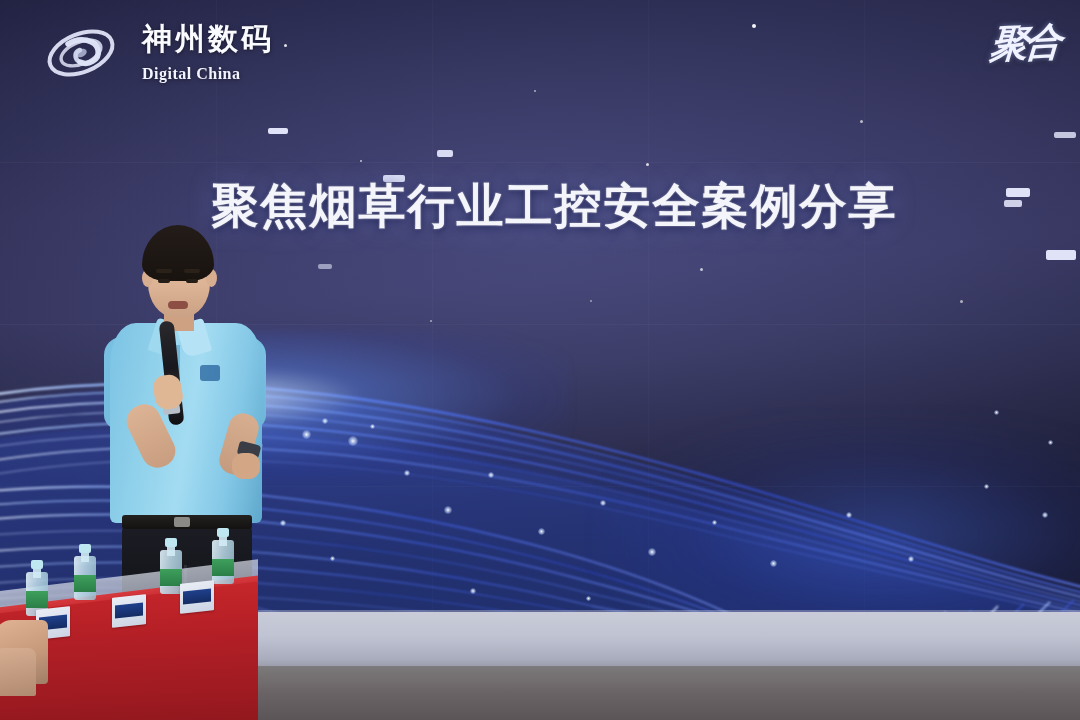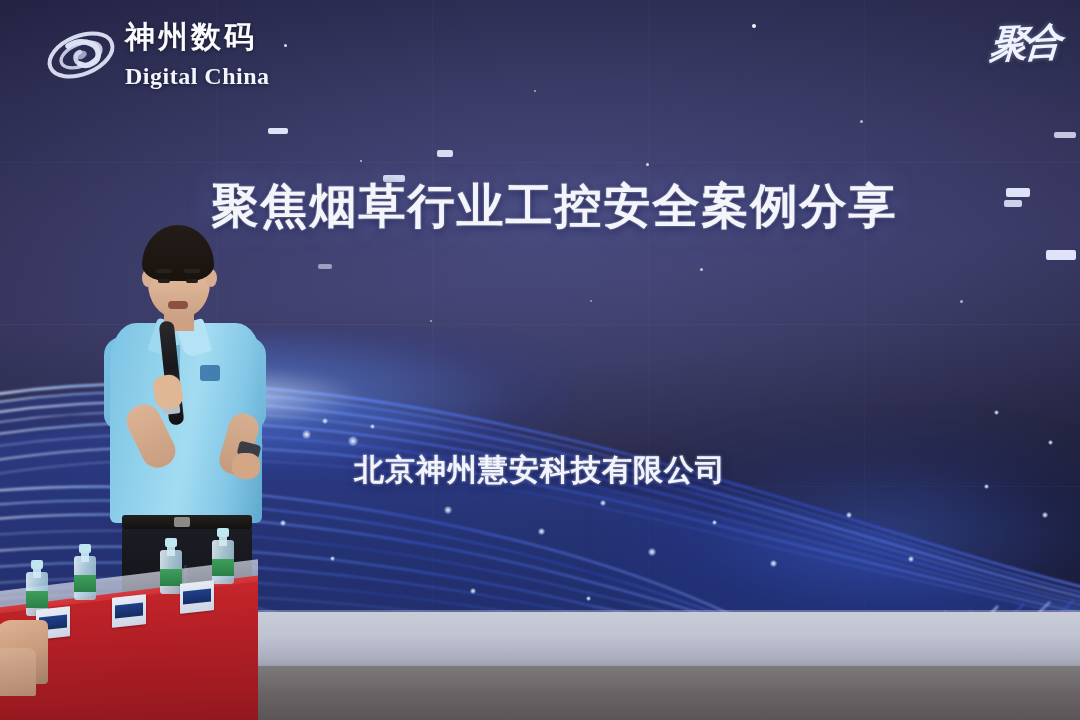--- a/index.html
+++ b/index.html
@@ -83,30 +83,30 @@
     position:absolute;left:0;right:0;top:455px;
     text-align:center;
     font-size:30px;line-height:1;font-weight:bold;
     letter-spacing:1px;
     color:#f2f4fd;
     text-shadow:0 0 3px rgba(255,255,255,.6),0 2px 10px rgba(12,20,80,.85);
     font-family:"DejaVu Sans","Liberation Sans",sans-serif;
   }
 
   
-  .logo-left{position:absolute;left:44px;top:22px;display:flex;align-items:center;gap:7px;}
+  .logo-left{position:absolute;left:44px;top:22px;display:flex;align-items:center;gap:24px;}
   .logo-mark{width:74px;height:62px;}
   .logo-words{display:flex;flex-direction:column;line-height:1;}
   .logo-cn{
     font-size:30px;font-weight:bold;color:#fafbff;letter-spacing:3px;
     font-family:"DejaVu Sans","Liberation Sans",sans-serif;
     text-shadow:0 1px 4px rgba(0,0,0,.5);
   }
   .logo-en{
-    font-size:24px;font-weight:bold;color:#f2f4ff;letter-spacing:.5px;margin-top:12px;
+    font-size:16px;font-weight:bold;color:#f2f4ff;letter-spacing:.5px;margin-top:12px;
     font-family:"Liberation Serif","DejaVu Serif",serif;
     text-shadow:0 1px 4px rgba(0,0,0,.5);
   }
 
   .logo-right{position:absolute;right:22px;top:18px;text-align:right;}
   .logo-right-cal{
     font-size:38px;font-weight:bold;color:#f0f2ff;letter-spacing:-4px;
     font-family:"DejaVu Serif","Liberation Serif",serif;
     font-style:italic;
     display:inline-block;
@@ -447,21 +447,20 @@
     <div class="bokeh" style="left:280px;top:520px;width:6px;height:6px;"></div>
     <div class="bokeh" style="left:330px;top:556px;width:5px;height:5px;"></div>
     <div class="bokeh" style="left:470px;top:588px;width:6px;height:6px;"></div>
     <div class="bokeh" style="left:586px;top:596px;width:5px;height:5px;"></div>
     <div class="bokeh" style="left:994px;top:410px;width:5px;height:5px;"></div>
     <div class="bokeh" style="left:1048px;top:440px;width:5px;height:5px;"></div>
 
     <div class="slide-title">聚焦烟草行业工控安全案例分享</div>
 
 
-    <div class="slide-company">北京神州慧安科技有限公司</div>
 
     <div class="logo-left">
       <span class="logo-mark">
         <svg width="74" height="62" viewBox="0 0 74 62" xmlns="http://www.w3.org/2000/svg">
           <g fill="none" stroke="#dfe3f7" stroke-linecap="round">
             <ellipse cx="37" cy="31" rx="33" ry="19" stroke-width="4" transform="rotate(-22 37 31)" opacity=".95"></ellipse>
             <ellipse cx="37" cy="31" rx="21" ry="11" stroke-width="3.4" transform="rotate(-22 37 31)" opacity=".85"></ellipse>
             <path d="M24 22 C36 14 52 18 54 28 C56 38 44 44 36 40" stroke-width="5.5" opacity=".98"></path>
             <path d="M36 40 C30 37 30 30 36 28" stroke-width="4.5" opacity=".9"></path>
           </g>

